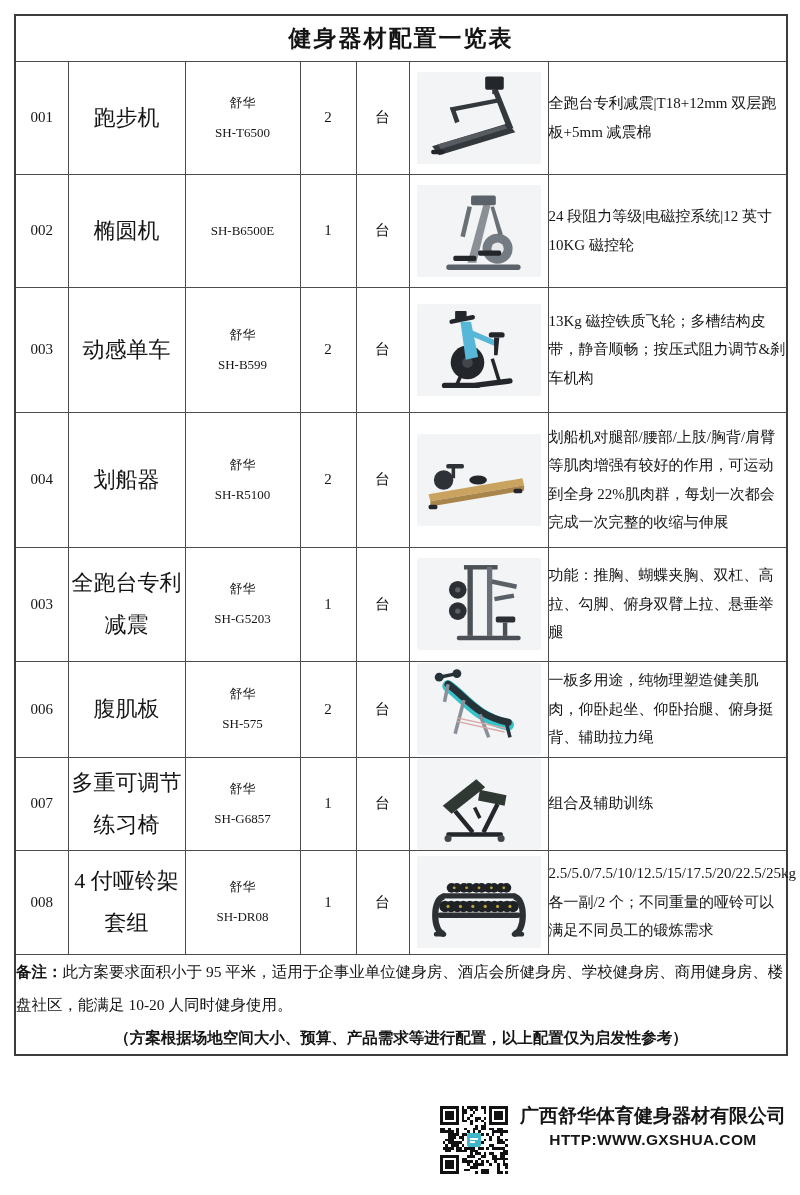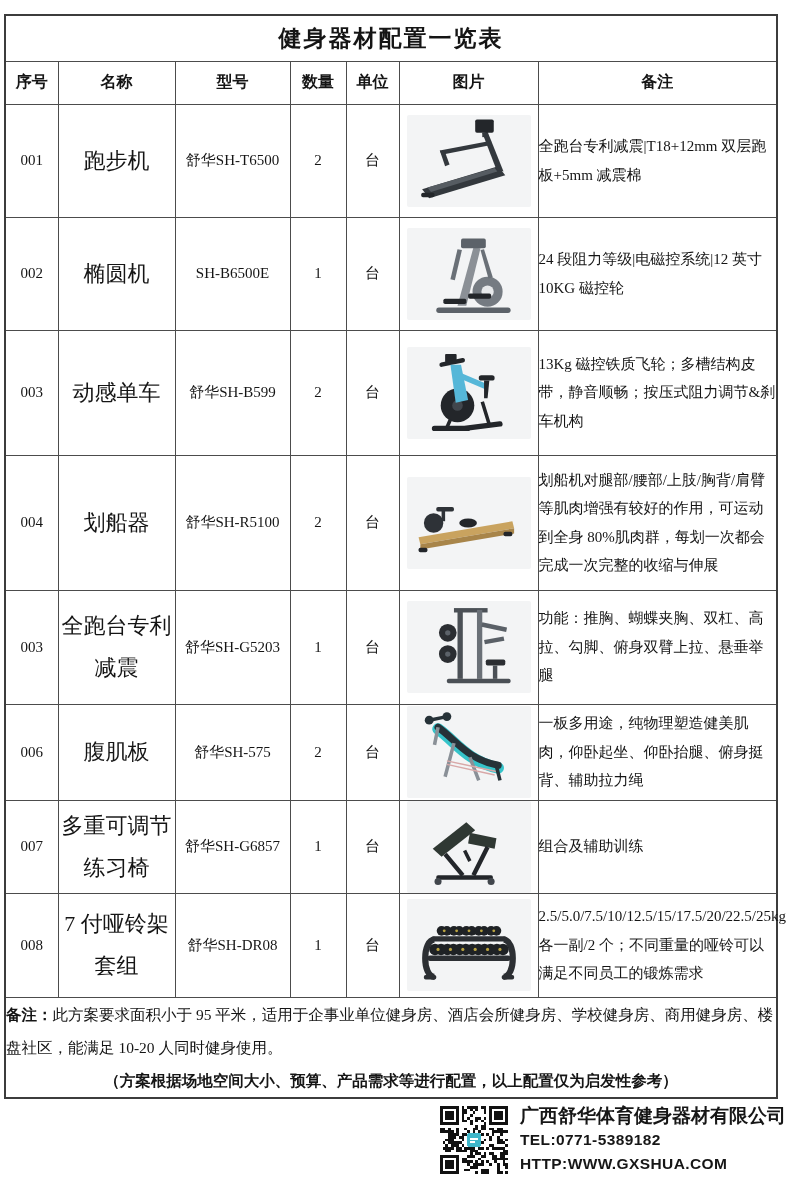--- a/index.html
+++ b/index.html
@@ -2,34 +2,34 @@
 <html><head>
 <meta charset="utf-8">
 <style>
   * { box-sizing: border-box; }
   html,body { margin:0; padding:0; }
   body {
     width:800px; height:1195px; background:#ffffff; position:relative;
     font-family:"Liberation Serif","DejaVu Serif",serif; color:#151515;
     -webkit-font-smoothing:antialiased;
   }
-  .sheet { position:absolute; left:4px; top:14px; width:772px; }
+  .sheet { position:absolute; left:14px; top:14px; width:772px; }
   table.cfg {
     width:772px; border-collapse:collapse; table-layout:fixed;
     border:2px solid #3c3c3c;
   }
   table.cfg td, table.cfg th { border:1px solid #4c4c4c; padding:0; vertical-align:middle; }
   .title-cell {
     height:46px; text-align:center; font-size:23px; font-weight:bold; letter-spacing:2px;
   }
   th.hdr { height:43px; font-size:16px; font-weight:bold; text-align:center; }
   td.center { text-align:center; font-size:15px; }
   td.name-cell { font-size:22px; padding:2px 8px; line-height:1.9; }
   td.model-cell { font-size:15px; }
-  .model-cell .stack { display:flex; justify-content:center; align-items:center; line-height:2.3; font-size:15px; }
+  .model-cell .stack { display:flex; flex-direction:column; justify-content:center; align-items:center; line-height:2.3; font-size:13px; }
   td.image-cell { text-align:center; }
   .img-wrap {
     width:124px; height:90%; margin:0 auto; background:#f3f4f5; border-radius:2px;
     display:flex; align-items:center; justify-content:center;
   }
   .img-wrap svg { width:118px; height:92px; display:block; }
   td.remark-cell { font-size:15px; line-height:1.9; padding:6px 10px 6px 11px; text-align:left; }
   
   tbody.rows tr:nth-child(1){ height:113px; }
   tbody.rows tr:nth-child(2){ height:113px; }
@@ -43,21 +43,21 @@
     height:100px; padding:8px 14px 8px 12px; font-size:15.5px; line-height:2.15; text-align:left;margin-left:20px;
   }
   .notes-label { font-weight:bold; }
   .notes-disclaimer { font-weight:bold; display:block;text-align:center; }
   
   .footer {
     position:absolute; top:1104px; right:14px; display:flex; align-items:flex-start; gap:12px;
     font-family:"Liberation Sans","DejaVu Sans",sans-serif;
   }
   .qr { width:68px; height:68px; margin-top:2px; }
-  .footer-text { display:flex; flex-direction:column; justify-content:flex-start; }
+  .footer-text { display:flex; flex-direction:column; justify-content:flex-start;align-items:center; }
   .company-name { font-size:19px; font-weight:bold; letter-spacing:0px; line-height:1.25; color:#161616; }
   .contact-line { font-size:15.5px; font-weight:bold; letter-spacing:.4px; line-height:1.55; color:#161616; }
 </style>
 </head>
 <body>
 
 <div class="sheet">
   <table class="cfg">
     <colgroup>
       <col style="width:53px">
@@ -65,29 +65,20 @@
         <col style="width:115px">
       <col style="width:56px">
         <col style="width:53px">
         <col style="width:139px">
         <col style="width:239px">
     </colgroup>
     <tbody>
       <tr>
         <td colspan="7" class="title-cell">健身器材配置一览表</td>
       </tr>
-      <tr>
-        <th class="hdr">序号</th>
-        <th class="hdr">名称</th>
-        <th class="hdr">型号</th>
-        <th class="hdr">数量</th>
-        <th class="hdr">单位</th>
-        <th class="hdr">图片</th>
-        <th class="hdr">备注</th>
-      </tr>
     </tbody>
     <tbody class="rows">
         <tr>
     <td class="center">001</td>
     <td class="center name-cell">跑步机</td>
     <td class="model-cell">
       <div class="stack">
         <div>舒华</div>
         <div>SH-T6500</div>
       </div>
@@ -185,21 +176,21 @@
     <polygon points="10,76 116,58 116,64 10,82" fill="#a8854a"></polygon>
     <circle cx="25" cy="52" r="11" fill="#2e3237"></circle>
     <rect x="28" y="34" width="20" height="5" rx="2" fill="#2e3237"></rect>
     <rect x="34" y="38" width="4" height="12" fill="#2e3237"></rect>
     <ellipse cx="64" cy="52" rx="10" ry="5" fill="#23262a"></ellipse>
     <rect x="8" y="80" width="10" height="5" rx="2" fill="#23262a"></rect>
     <rect x="104" y="62" width="10" height="5" rx="2" fill="#23262a"></rect>
   </svg>
             </div>
     </td>
-    <td class="remark-cell">划船机对腿部/腰部/上肢/胸背/肩臂等肌肉增强有较好的作用，可运动到全身 80%肌肉群，每划一次都会完成一次完整的收缩与伸展</td>
+    <td class="remark-cell">划船机对腿部/腰部/上肢/胸背/肩臂等肌肉增强有较好的作用，可运动到全身 22%肌肉群，每划一次都会完成一次完整的收缩与伸展</td>
   </tr>
         <tr>
     <td class="center">003</td>
     <td class="center name-cell">全跑台专利减震</td>
     <td class="model-cell">
       <div class="stack">
         <div>舒华</div>
         <div>SH-G5203</div>
       </div>
     </td>
@@ -274,21 +265,21 @@
     <rect x="28" y="84" width="64" height="5" rx="2" fill="#23262a"></rect>
     <circle cx="30" cy="91" r="4" fill="#41464c"></circle>
                 <circle cx="90" cy="91" r="4" fill="#41464c"></circle>
   </svg>
             </div>
     </td>
     <td class="remark-cell">组合及辅助训练</td>
   </tr>
         <tr>
     <td class="center">008</td>
-    <td class="center name-cell">7 付哑铃架套组</td>
+    <td class="center name-cell">4 付哑铃架套组</td>
     <td class="model-cell">
       <div class="stack">
         <div>舒华</div>
         <div>SH-DR08</div>
       </div>
     </td>
     <td class="center">1</td>
     <td class="center">台</td>
     <td class="image-cell">
       <div class="img-wrap">
@@ -579,16 +570,15 @@
       <rect x="20" y="2" width="3" height="3" fill="#111"></rect>
       <rect x="0" y="18" width="7" height="7" fill="#111"></rect>
       <rect x="1" y="19" width="5" height="5" fill="#fff"></rect>
       <rect x="2" y="20" width="3" height="3" fill="#111"></rect>
       <rect x="10" y="10" width="5" height="5" fill="#3fb6c9" rx="0.5"></rect>
       <rect x="11" y="11.8" width="3" height="0.7" fill="#fff"></rect>
       <rect x="11" y="13" width="2" height="0.6" fill="#fff"></rect>
     </svg>
   <div class="footer-text">
     <div class="company-name">广西舒华体育健身器材有限公司</div>
-    <div class="contact-line">TEL:0771-5389182</div>
     <div class="contact-line">HTTP:WWW.GXSHUA.COM</div>
   </div>
 </div>
 
 </body></html>

